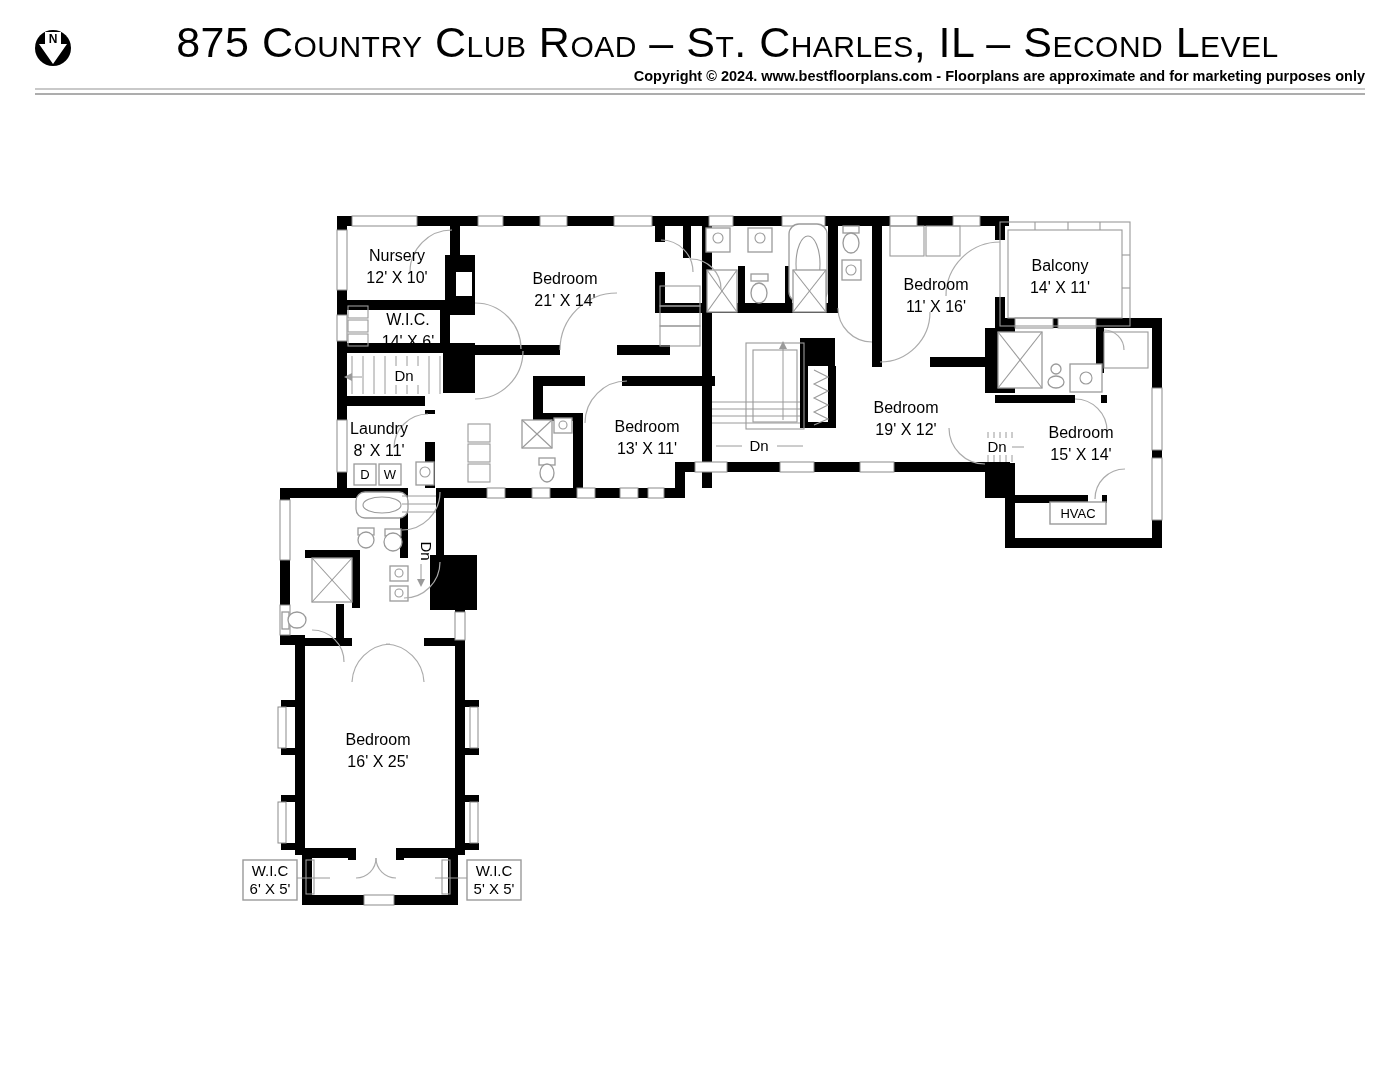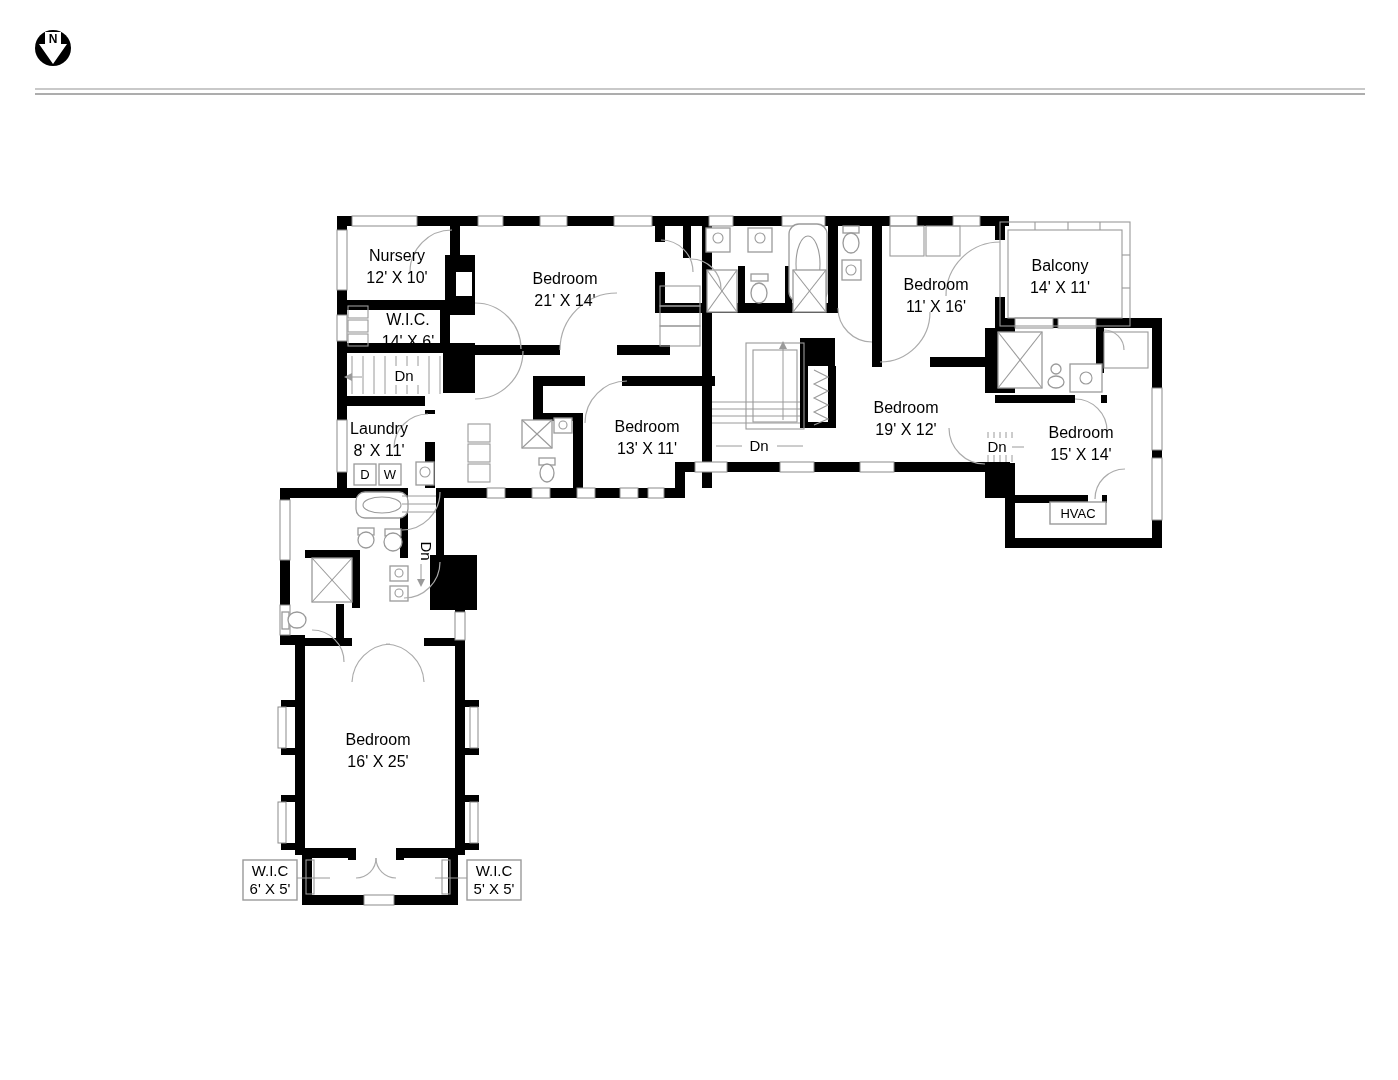--- a/index.html
+++ b/index.html
@@ -30,20 +30,22 @@
 </style>
 </head>
 <body>
 
 <div class="header">
   <svg class="north" viewBox="0 0 40 42">
     <circle cx="20" cy="21" r="18" fill="#000"></circle>
     <polygon points="12,5 28,5 28,17 34,17 20,37 6,17 12,17" fill="#fff"></polygon>
     <text x="20" y="16" text-anchor="middle" font-size="12" font-weight="bold" fill="#000">N</text>
   </svg>
+  <div class="title">875 Country Club Road – St. Charles, IL – Second Level</div>
+  <div class="copyright">Copyright © 2024. www.bestfloorplans.com - Floorplans are approximate and for marketing purposes only</div>
   <div class="rule1"></div>
   <div class="rule2"></div>
 </div>
 
 <svg class="plan" width="1398" height="1080" viewBox="0 0 1398 1080">
 
   <g>
 
     <rect class="w" x="337" y="216" width="672" height="10"></rect>
     <rect class="w" x="337" y="216" width="10" height="282"></rect>

